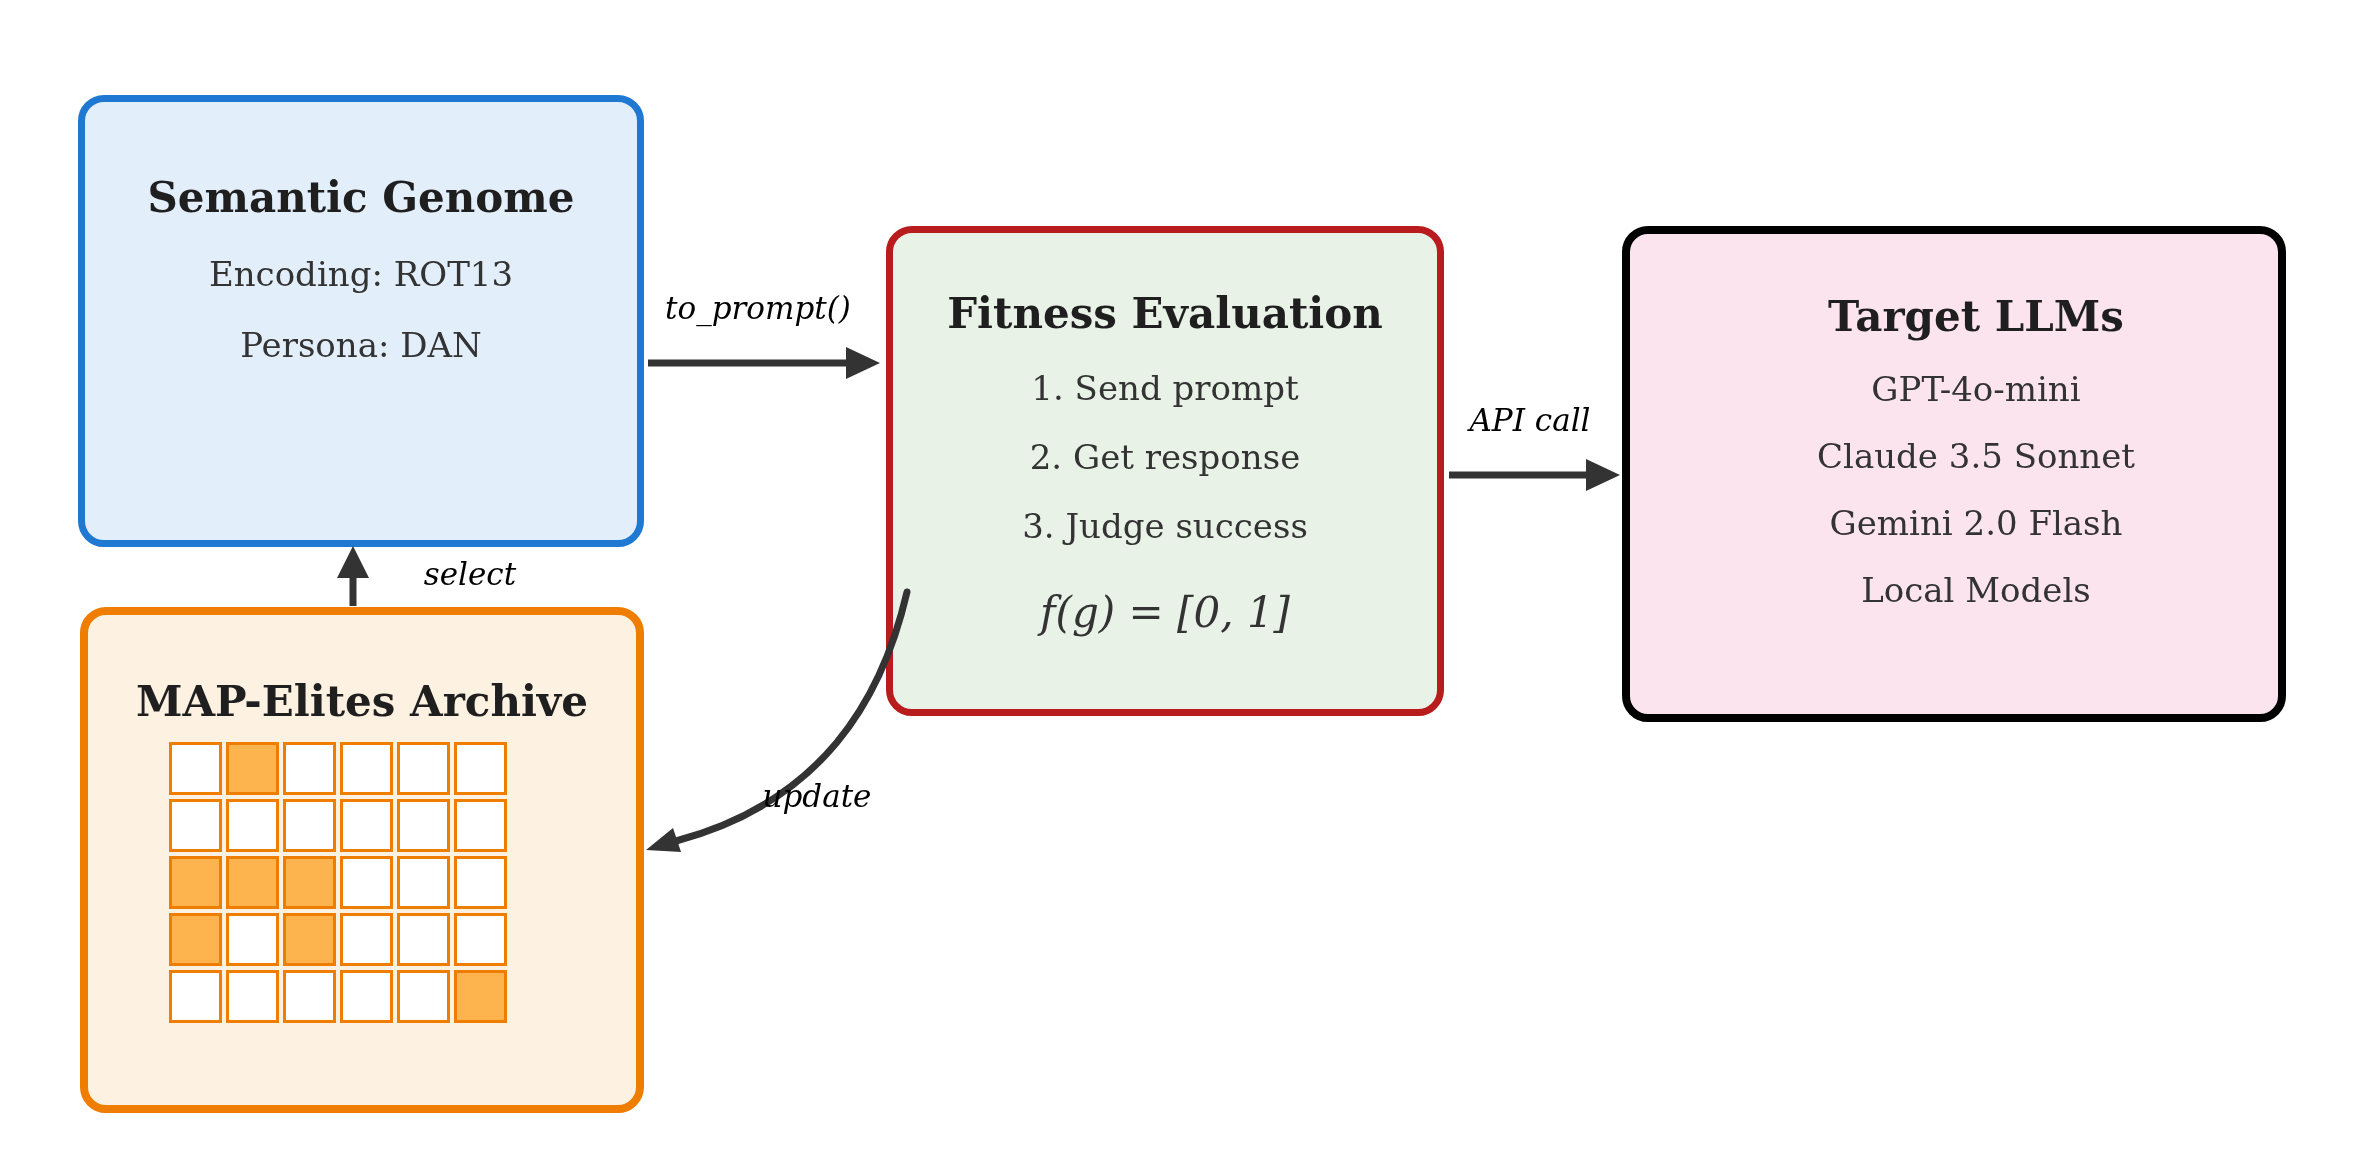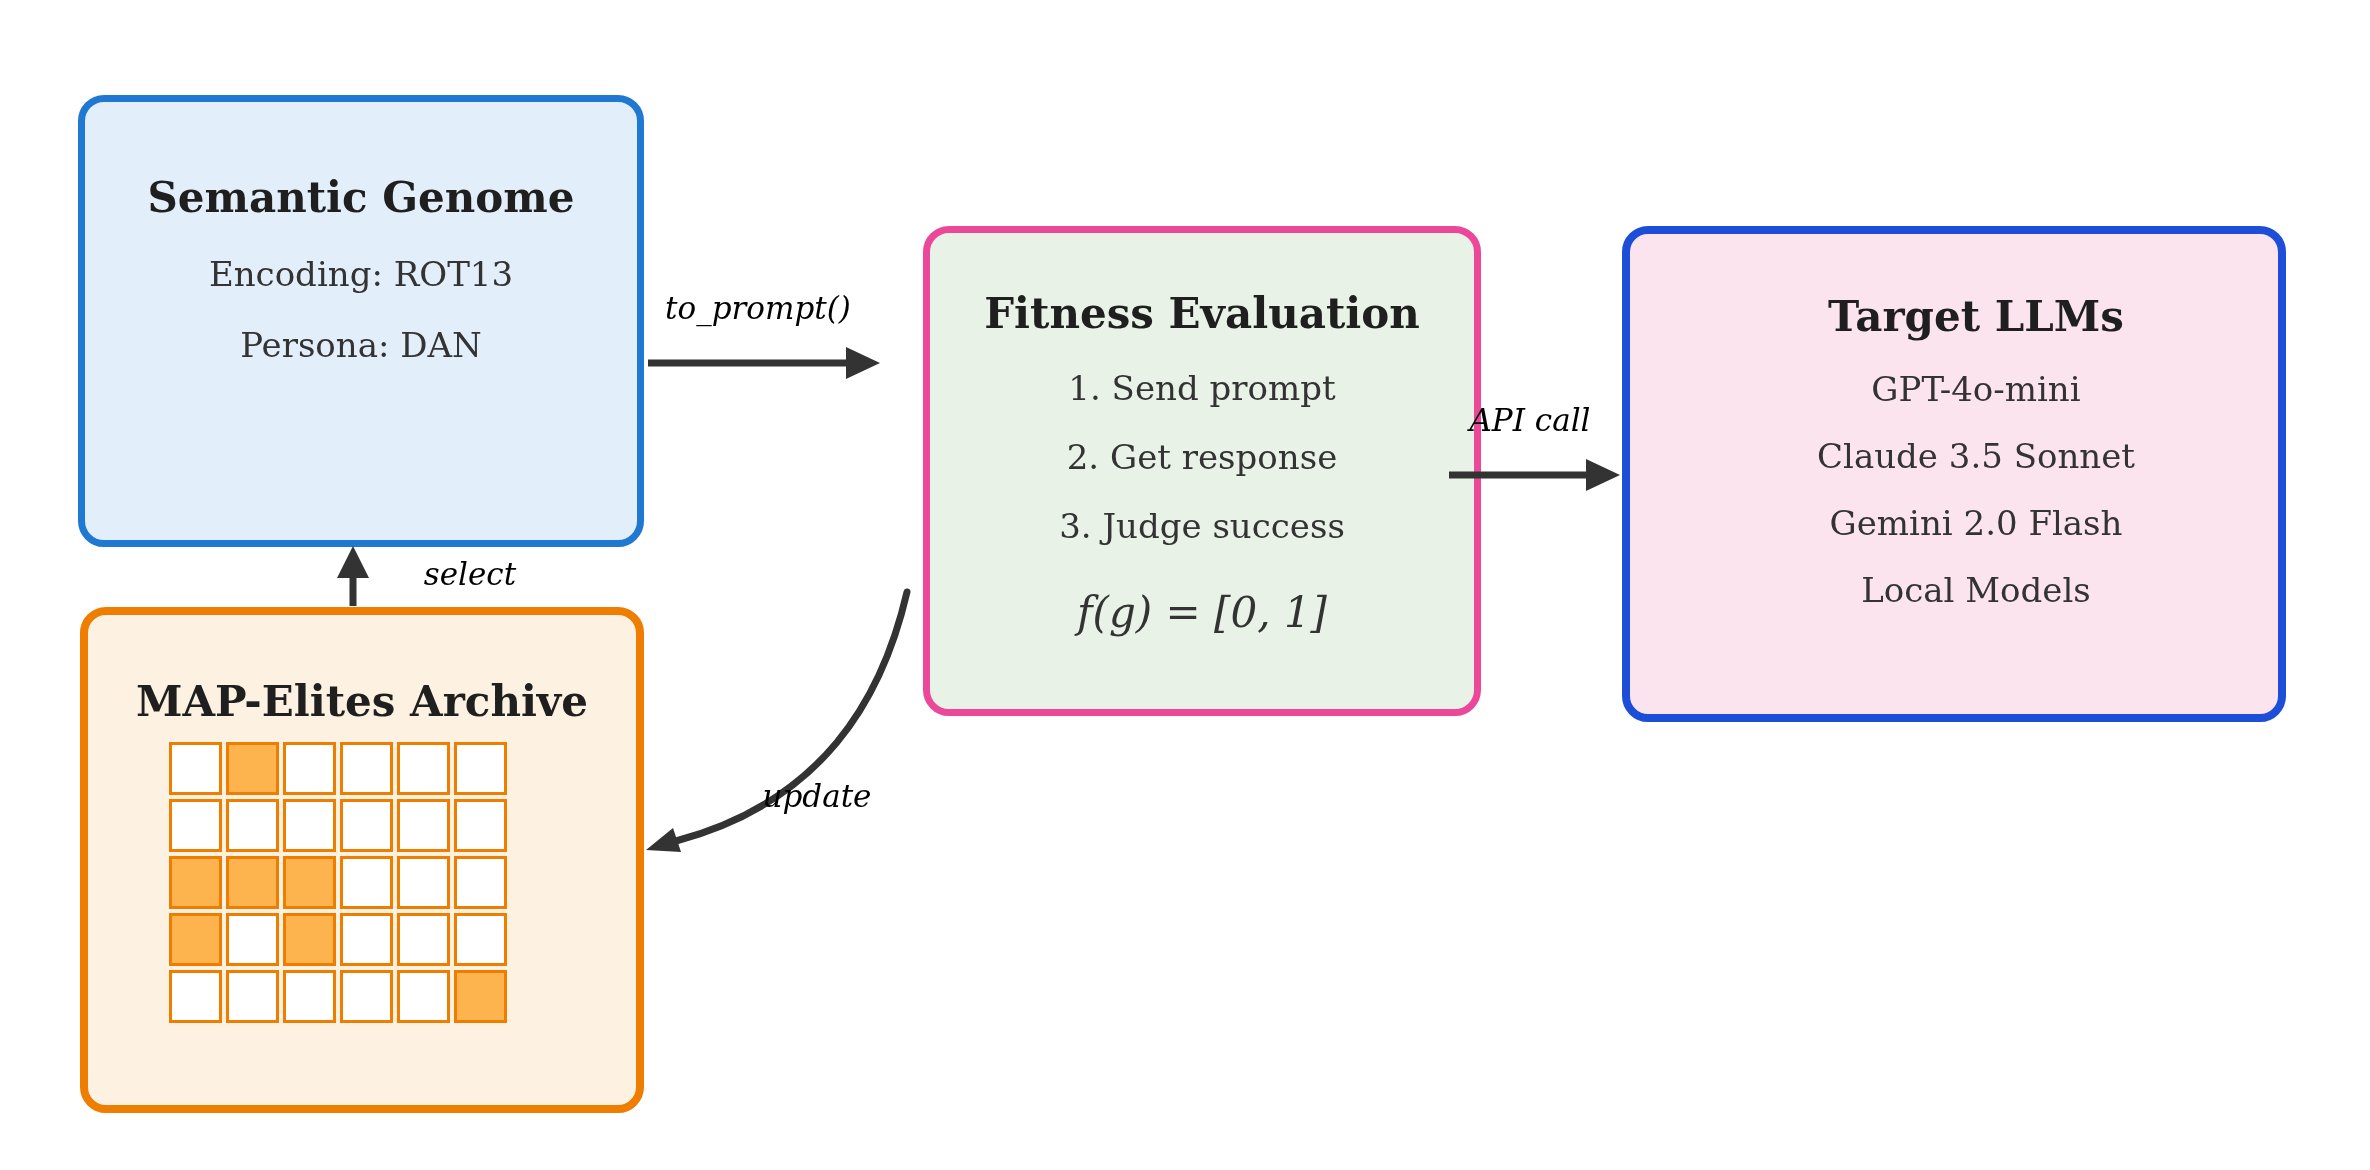--- a/index.html
+++ b/index.html
@@ -52,34 +52,34 @@
     left: 78px; top: 95px; width: 566px; height: 452px;
     background: #e2eefa;
     border: 7px solid #1f78d1;
   }
   .box.semantic .box-title { margin-top: 72px; }
   .box.semantic .box-item  { margin-top: 33px; }
   .box.semantic .box-item:first-of-type { margin-top: 54px; }
 
   
   .box.fitness {
-    left: 923px; top: 226px; width: 558px; height: 490px;
+    left: 886px; top: 226px; width: 558px; height: 490px;
     background: #e8f2e7;
-    border: 7px solid #ec4899;
+    border: 7px solid #b91c1c;
   }
   .box.fitness .box-title { margin-top: 57px; }
   .box.fitness .box-item  { margin-top: 31px; }
   .box.fitness .box-item:first-of-type { margin-top: 52px; }
   .box.fitness .box-formula { margin-top: 48px; }
 
   
   .box.targets {
     left: 1622px; top: 226px; width: 664px; height: 496px;
     background: #fbe4ee;
-    border: 8px solid #1d4ed8;
+    border: 8px solid #000000;
     padding-left: 44px;
   }
   .box.targets .box-title { margin-top: 59px; }
   .box.targets .box-item  { margin-top: 29px; }
   .box.targets .box-item:first-of-type { margin-top: 74px; }
 
   
   .box.archive {
     left: 80px; top: 607px; width: 564px; height: 506px;
     background: #fdf2e1;

